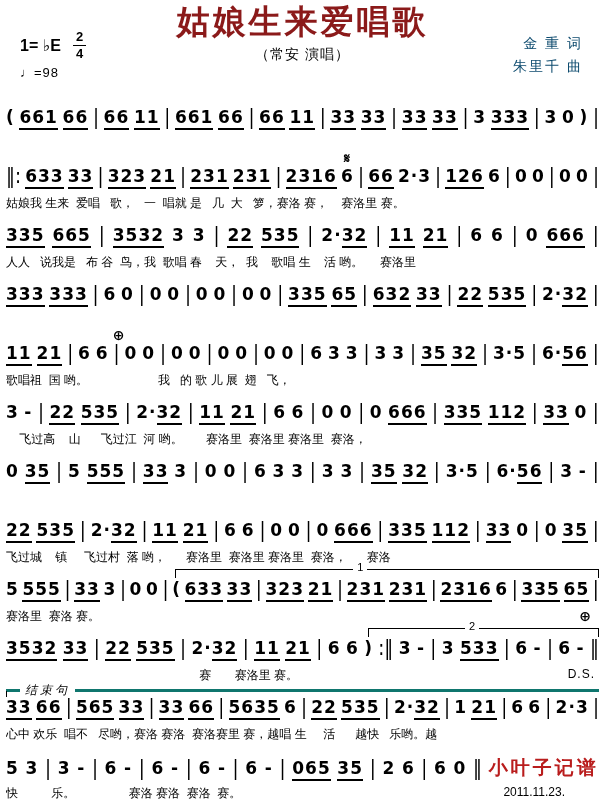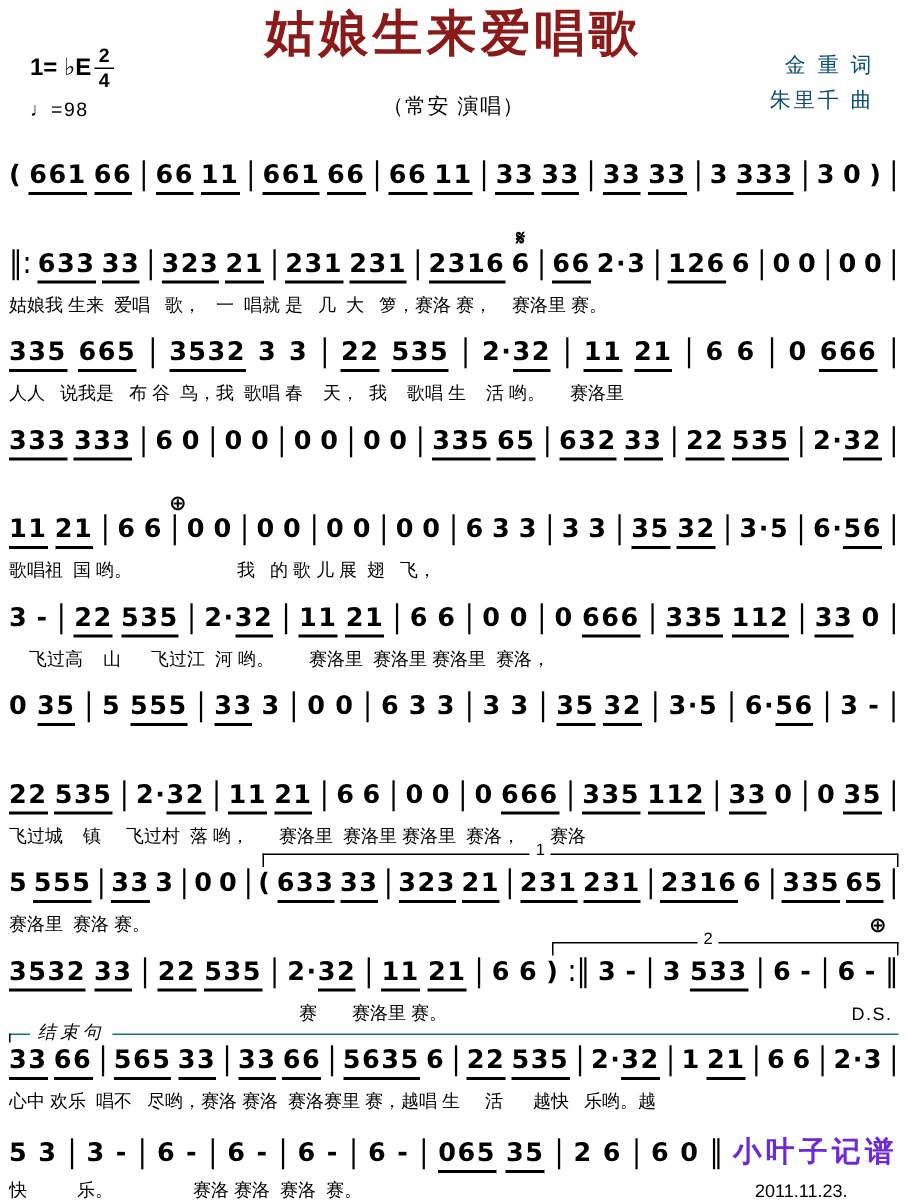--- a/index.html
+++ b/index.html
@@ -3,54 +3,54 @@
 <meta charset="utf-8">
 <style>
   html,body{margin:0;padding:0;}
   body{width:605px;height:800px;background:#ffffff;color:#000;
        font-family:"Liberation Sans","DejaVu Sans",sans-serif;overflow:hidden;}
   .page{position:relative;width:605px;height:800px;}
 
   
   .header{position:relative;height:92px;}
   .key-block{position:absolute;left:20px;top:30px;font-size:16px;font-weight:bold;}
-  .key-row{display:flex;align-items:center;gap:2px;}
+  .key-row{display:flex;align-items:center;gap:12px;}
   .ts{display:inline-flex;flex-direction:column;align-items:center;font-size:13px;line-height:1.05;font-weight:bold;}
   .ts .top{border-bottom:1.5px solid #000;padding:0 3px 1px;}
   .ts .bot{padding-top:1px;}
   .tempo{font-size:13px;font-weight:normal;margin-top:5px;letter-spacing:1px;}
   .title{position:absolute;left:0;right:0;top:0;text-align:center;
          font-family:"DejaVu Serif","Liberation Serif",serif;
          font-size:33px;font-weight:bold;letter-spacing:3px;}
-  .subtitle{position:absolute;left:0;right:0;top:62px;text-align:center;font-size:14px;letter-spacing:1px;}
+  .subtitle{position:absolute;left:0;right:0;top:46px;text-align:center;font-size:14px;letter-spacing:1px;}
   .credits{position:absolute;right:22px;top:32px;text-align:right;font-size:14px;line-height:1.65;letter-spacing:2px;}
 
   
   #systems{position:relative;}
   .system{position:relative;height:59px;padding:14px 6px 0;box-sizing:border-box;}
   .anno{position:absolute;left:6px;right:6px;top:1px;height:13px;}
   .sym{position:absolute;top:-2px;font-size:14px;font-weight:bold;}
   .ending{position:absolute;top:4px;right:0;height:8px;
           border-top:1.5px solid #000;border-left:1.5px solid #000;border-right:1.5px solid #000;}
   .ending b{position:absolute;left:42%;top:-8px;background:#fff;padding:0 4px;
             font-size:11px;font-weight:400;line-height:1;}
-  .phrase{position:absolute;left:0;right:0;top:6px;border-top:1px solid #0f766e;}
+  .phrase{position:absolute;left:0;right:0;top:6px;border-top:3px solid #0f766e;}
   .phrase::before{content:"";position:absolute;left:0;top:-1px;height:6px;border-left:1px solid #000;}
   .phrase span{position:absolute;left:14px;top:-8px;background:#fff;padding:0 5px;
                font-size:12px;font-style:italic;letter-spacing:3px;line-height:1;}
 
   .notation{display:flex;justify-content:space-between;align-items:baseline;
             height:26px;font-size:17px;font-weight:bold;
             font-family:"DejaVu Sans","Liberation Sans",sans-serif;}
   .tok{white-space:nowrap;letter-spacing:1px;}
   .tok u{text-decoration:none;border-bottom:2px solid #000;padding-bottom:1px;}
   .bar{font-weight:400;font-size:18px;transform:scaleY(1.15);}
   .credit{font-size:19px;font-weight:bold;letter-spacing:3px;
           font-family:"DejaVu Serif","Liberation Serif",serif;white-space:nowrap;}
-  .lyrics{display:flex;align-items:center;font-size:12px;margin-top:4px;}
+  .lyrics{display:flex;align-items:flex-start;font-size:12px;margin-top:4px;}
   .ltext{white-space:pre;flex:1;overflow:hidden;}
   .rsym{font-size:14px;font-weight:bold;margin-right:8px;}
   .rnote{font-size:12px;letter-spacing:1px;margin-right:4px;}
   .rdate{font-size:12px;margin-right:34px;white-space:nowrap;margin-left:32px;}
 </style>
 </head>
 <body>
 
 <div class="page">
   <div class="header">
@@ -495,21 +495,21 @@
           <span class="bar">|</span>
           <span class="tok"><u>065</u></span>
           <span class="tok"><u>35</u></span>
           <span class="bar">|</span>
           <span class="tok">2</span>
           <span class="tok">6</span>
           <span class="bar">|</span>
           <span class="tok">6</span>
           <span class="tok">0</span>
           <span class="bar">‖</span>
-          <span class="credit" style="color: #6d28d9; font-family: Liberation Serif, serif;">小叶子记谱</span>
+          <span class="credit" style="color: #b91c1c; font-family: Liberation Serif, serif;">小叶子记谱</span>
         </div>
     <div class="lyrics">
           <span class="ltext">快          乐。                赛洛 赛洛  赛洛  赛。</span>
           <span class="rdate">2011.11.23.</span>
         </div>
   </div>
 </div>
 </div>
 
 </body></html>

